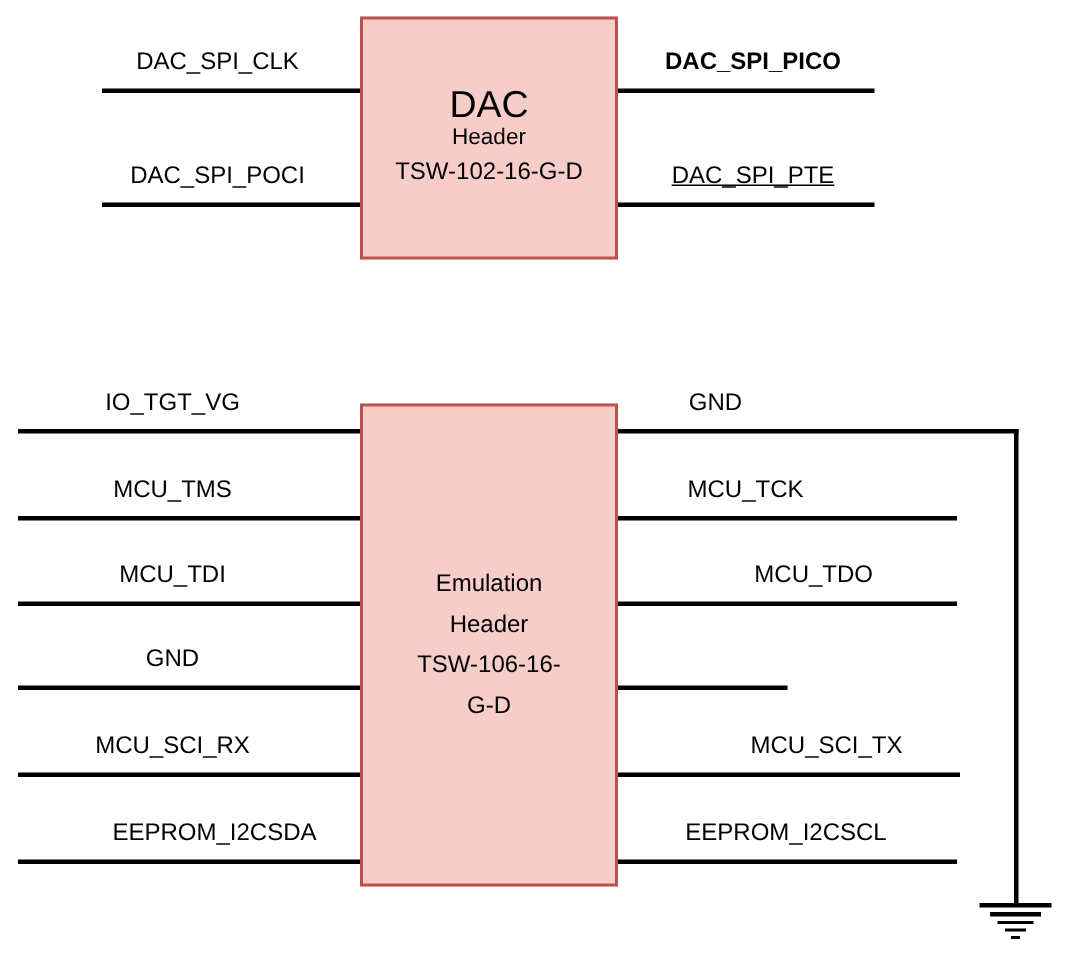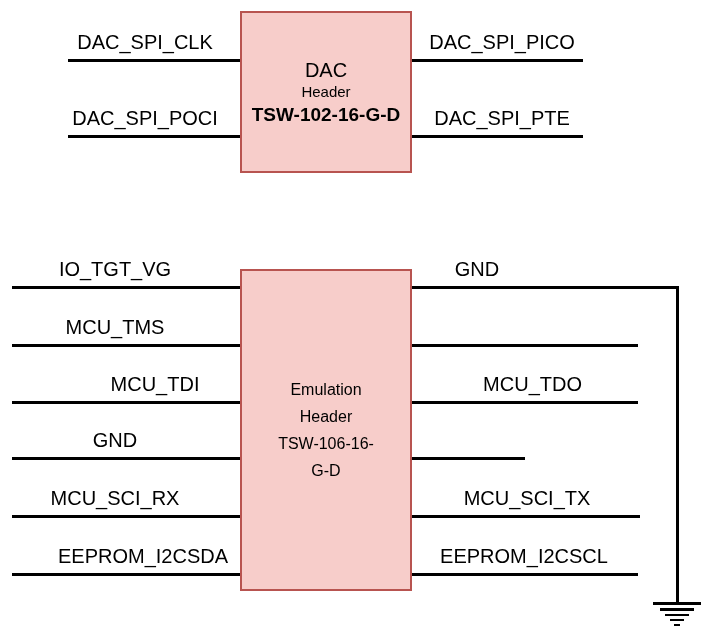--- a/index.html
+++ b/index.html
@@ -22,23 +22,23 @@
     display: flex;
     flex-direction: column;
     align-items: center;
     justify-content: center;
     text-align: center;
     z-index: 2;
   }
   .dac-box { left: 240px; top: 11px; width: 172px; height: 162px; }
   .emu-box { left: 240px; top: 269px; width: 172px; height: 322px; }
 
-  .dac-box .t1 { font-size: 20px; line-height: 24px; }
+  .dac-box .t1 { font-size: 25px; line-height: 24px; }
   .dac-box .t2 { font-size: 15px; line-height: 20px; }
-  .dac-box .t3 { font-size: 19px; line-height: 25px; white-space: nowrap; font-weight: bold; }
+  .dac-box .t3 { font-size: 16px; line-height: 25px; white-space: nowrap; }
   .emu-box .t  { font-size: 16px; line-height: 27px; white-space: nowrap; }
 
   
   .wire  { position: absolute; height: 3px; background: #000000; z-index: 1; }
   .vwire { position: absolute; width: 3px;  background: #000000; z-index: 1; }
 
   
   .w-dl0 { left: 68px;  top: 59px;  width: 172px; }
   .w-dl1 { left: 68px;  top: 135px; width: 172px; }
   .w-dr0 { left: 412px; top: 59px;  width: 171px; }
@@ -59,46 +59,46 @@
   .w-er4 { left: 412px; top: 515px; width: 228px; }
   .w-er5 { left: 412px; top: 573px; width: 226px; }
 
   
   .w-gnd-v { left: 676px; top: 286px; height: 316px; }
 
   
   .plabel {
     position: absolute;
     height: 22px;
-    font-size: 20px;
+    font-size: 16px;
     line-height: 22px;
     text-align: center;
     white-space: nowrap;
     z-index: 3;
   }
   
   .l-dl0 { left: 58px;  top: 31px;  width: 174px; }
   .l-dl1 { left: 58px;  top: 107px; width: 174px; }
-  .l-dr0 { left: 412px; top: 31px;  width: 180px; }
-  .l-dr1 { left: 412px; top: 107px; width: 180px; }
+  .l-dr0 { left: 412px; top: 31px;  width: 180px; font-weight: bold; }
+  .l-dr1 { left: 412px; top: 107px; width: 180px; text-decoration: underline; }
 
   
   .l-el0 { left: 0px; top: 258px; width: 230px; }
   .l-el1 { left: 0px; top: 316px; width: 230px; }
-  .l-el2 { left: 0px; top: 373px; width: 230px; margin-left: 40px; }
+  .l-el2 { left: 0px; top: 373px; width: 230px; }
   .l-el3 { left: 0px; top: 429px; width: 230px; }
   .l-el4 { left: 0px; top: 487px; width: 230px; }
   .l-el5 { left: 0px; top: 545px; width: 230px; margin-left: 28px; }
 
   
   .l-er0 { left: 412px; top: 258px; width: 130px; }
   .l-er1 { left: 412px; top: 316px; width: 170px; }
   .l-er2 { left: 412px; top: 373px; width: 170px; text-align: right; }
   .l-er3 { left: 412px; top: 429px; width: 115px; }
-  .l-er4 { left: 412px; top: 487px; width: 230px; text-align: center; }
+  .l-er4 { left: 436px; top: 487px; width: 230px; text-align: center; }
   .l-er5 { left: 424px; top: 545px; width: 200px; }
 
   
   .ground { position: absolute; left: 650px; top: 600px; width: 54px; height: 28px; z-index: 2; }
   .ground .bar { position: absolute; background: #000000; }
   .gb1 { left: 3px;  top: 2px;  width: 48px; height: 3px; }
   .gb2 { left: 10px; top: 8px;  width: 34px; height: 3px; }
   .gb3 { left: 15px; top: 14px; width: 24px; height: 2px; }
   .gb4 { left: 20px; top: 19px; width: 14px; height: 2px; }
   .gb5 { left: 24px; top: 24px; width: 6px;  height: 2px; }
@@ -147,20 +147,21 @@
 
   <div class="plabel l-el4">MCU_SCI_RX</div>
   <div class="wire w-el4"></div>
 
   <div class="plabel l-el5">EEPROM_I2CSDA</div>
   <div class="wire w-el5"></div>
 
   <div class="plabel l-er0">GND</div>
   <div class="wire w-er0"></div>
 
+  <div class="plabel l-er1">MCU_TCK</div>
   <div class="wire w-er1"></div>
 
   <div class="plabel l-er2">MCU_TDO</div>
   <div class="wire w-er2"></div>
 
   <div class="wire w-er3"></div>
 
   <div class="plabel l-er4">MCU_SCI_TX</div>
   <div class="wire w-er4"></div>
 

